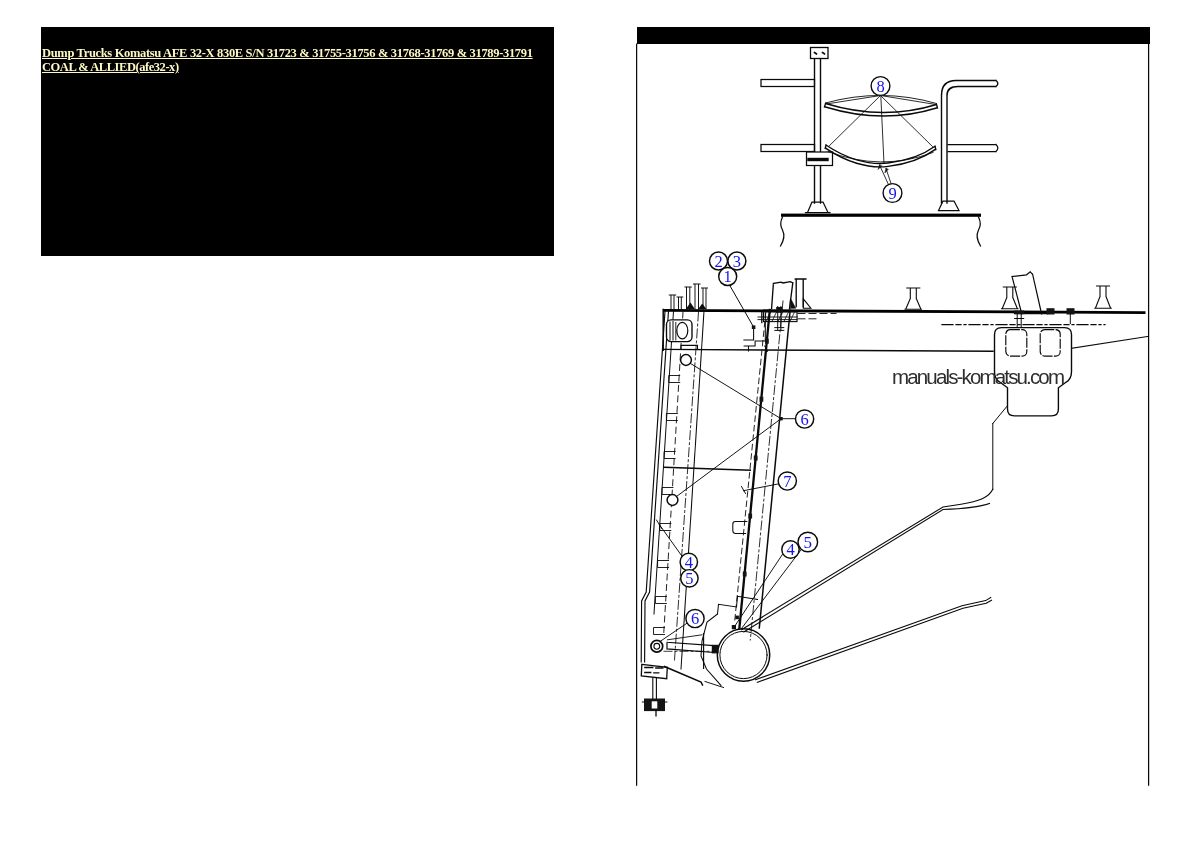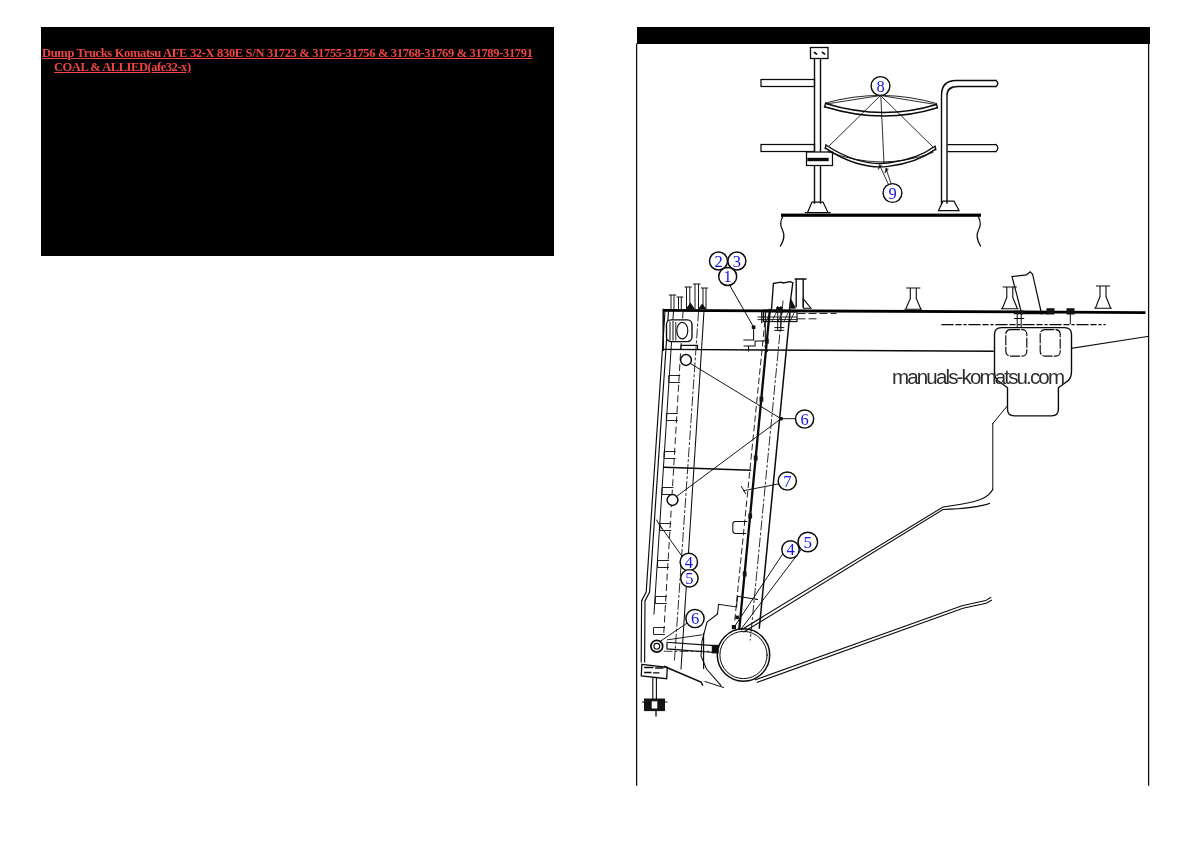--- a/index.html
+++ b/index.html
@@ -1,19 +1,19 @@
 <!DOCTYPE html>
 <html><head>
 <meta charset="utf-8">
 <style>
   html,body{margin:0;padding:0;background:#ffffff;width:1190px;height:842px;overflow:hidden;}
   #page{position:relative;width:1190px;height:842px;font-family:"Liberation Sans",sans-serif;}
   #linkbox{position:absolute;left:41px;top:27px;width:513px;height:229px;background:#000000;}
-  #linkbox a{font-family:"Liberation Serif",serif;font-weight:bold;font-size:12.5px;line-height:14.2px;color:#ef4444;text-decoration:underline;letter-spacing:-0.33px;white-space:nowrap;}
-  #linkbox .l2{letter-spacing:-0.45px;padding-left:12px;}
+  #linkbox a{font-family:"Liberation Serif",serif;font-weight:bold;font-size:12.5px;line-height:14.2px;color:#fef9c3;text-decoration:underline;letter-spacing:-0.33px;white-space:nowrap;}
+  #linkbox .l2{letter-spacing:-0.45px;}
   #linkbox .pad{padding:19px 1px 0 1px;line-height:14.2px;font-size:12.5px;}
   #diagram{position:absolute;left:636px;top:27px;}
 </style>
 </head>
 <body>
 <div id="page">
 
   <div id="linkbox">
       <div class="pad">
     <a>Dump Trucks Komatsu AFE 32-X 830E S/N 31723 &amp; 31755-31756 &amp; 31768-31769 &amp; 31789-31791<br><span class="l2">COAL &amp; ALLIED(afe32-x)</span></a>

